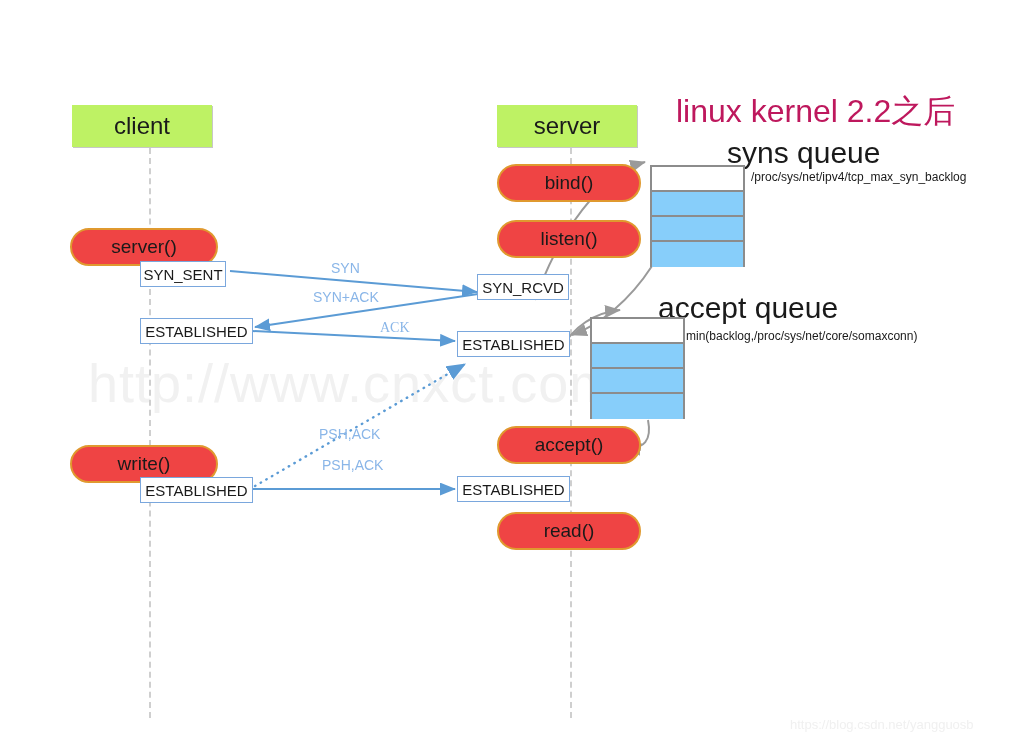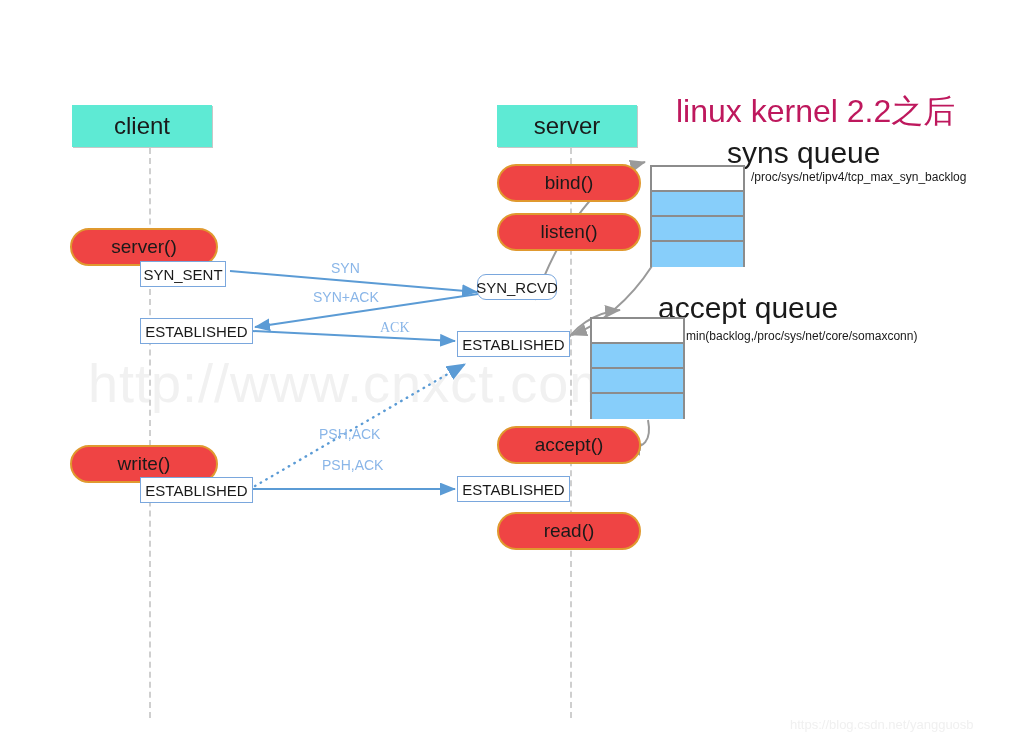--- a/index.html
+++ b/index.html
@@ -45,21 +45,21 @@
     left: 0; top: 0;
     width: 1024px;
     height: 747px;
     pointer-events: none;
   }
 
   
   .role-header {
     position: absolute;
     height: 42px;
-    background: #5eead4;
+    background: #bef264;
     color: #1a1a1a;
     font-size: 24px;
     display: flex;
     align-items: center;
     justify-content: center;
     box-shadow: 1px 1px 0 rgba(0,0,0,0.22);
   }
 
   
   .lifeline {
@@ -210,33 +210,33 @@
   </div>
 
   <div class="role-header" style="left:497px; top:105px; width:140px;">
     <span>server</span>
   </div>
 
   <div class="api-pill" style="left:497px; top:164px; width:140px;">
     <span>bind()</span>
   </div>
 
-  <div class="api-pill" style="left:497px; top:213px; width:140px;">
+  <div class="api-pill" style="left:497px; top:220px; width:140px;">
     <span>listen()</span>
   </div>
 
   <div class="api-pill" style="left:497px; top:426px; width:140px;">
     <span>accept()</span>
   </div>
 
   <div class="api-pill" style="left:497px; top:512px; width:140px;">
     <span>read()</span>
   </div>
 
-  <div class="state-box" style="left:477px; top:274px; width:80px;border-radius:9px;">
+  <div class="state-box" style="left:477px; top:274px; width:92px;">
     <span>SYN_RCVD</span>
   </div>
 
   <div class="state-box" style="left:457px; top:331px; width:113px;">
     <span>ESTABLISHED</span>
   </div>
 
   <div class="state-box" style="left:457px; top:476px; width:113px;">
     <span>ESTABLISHED</span>
   </div>

